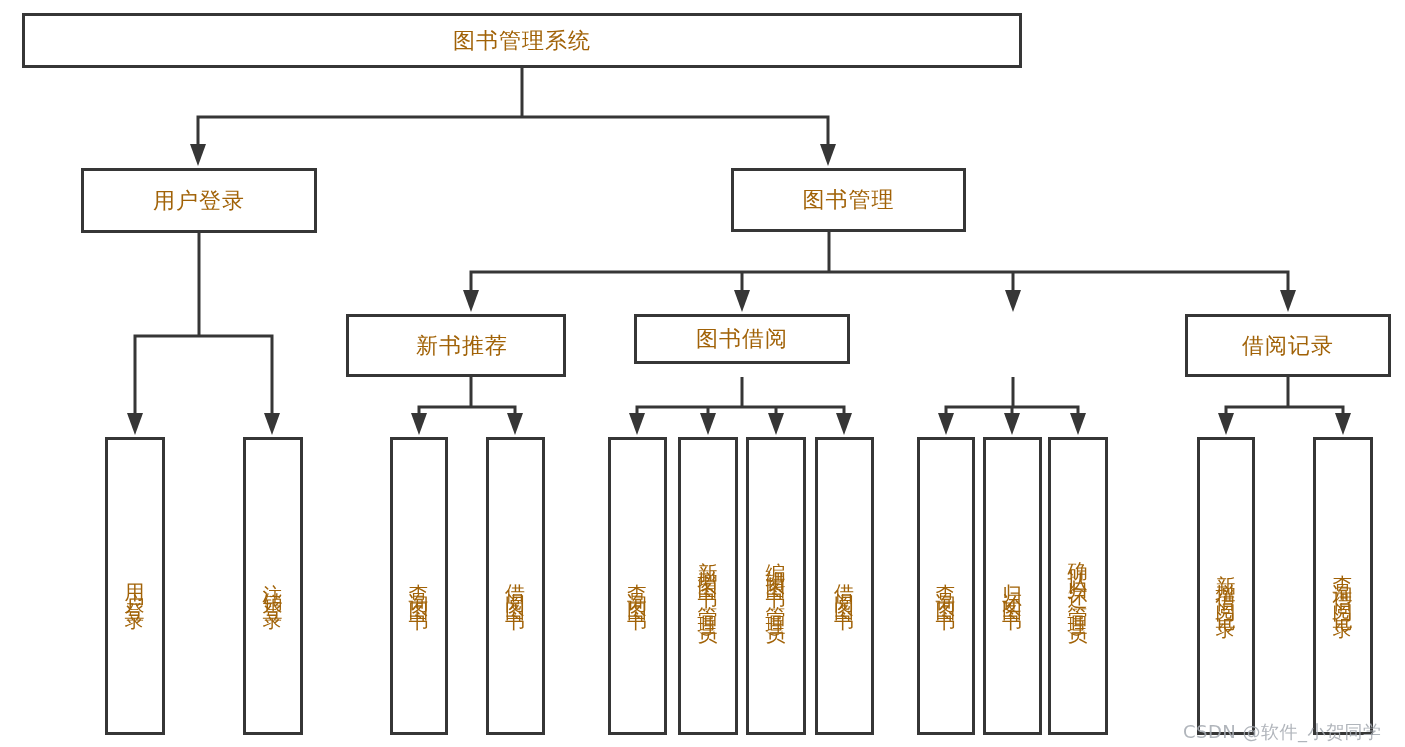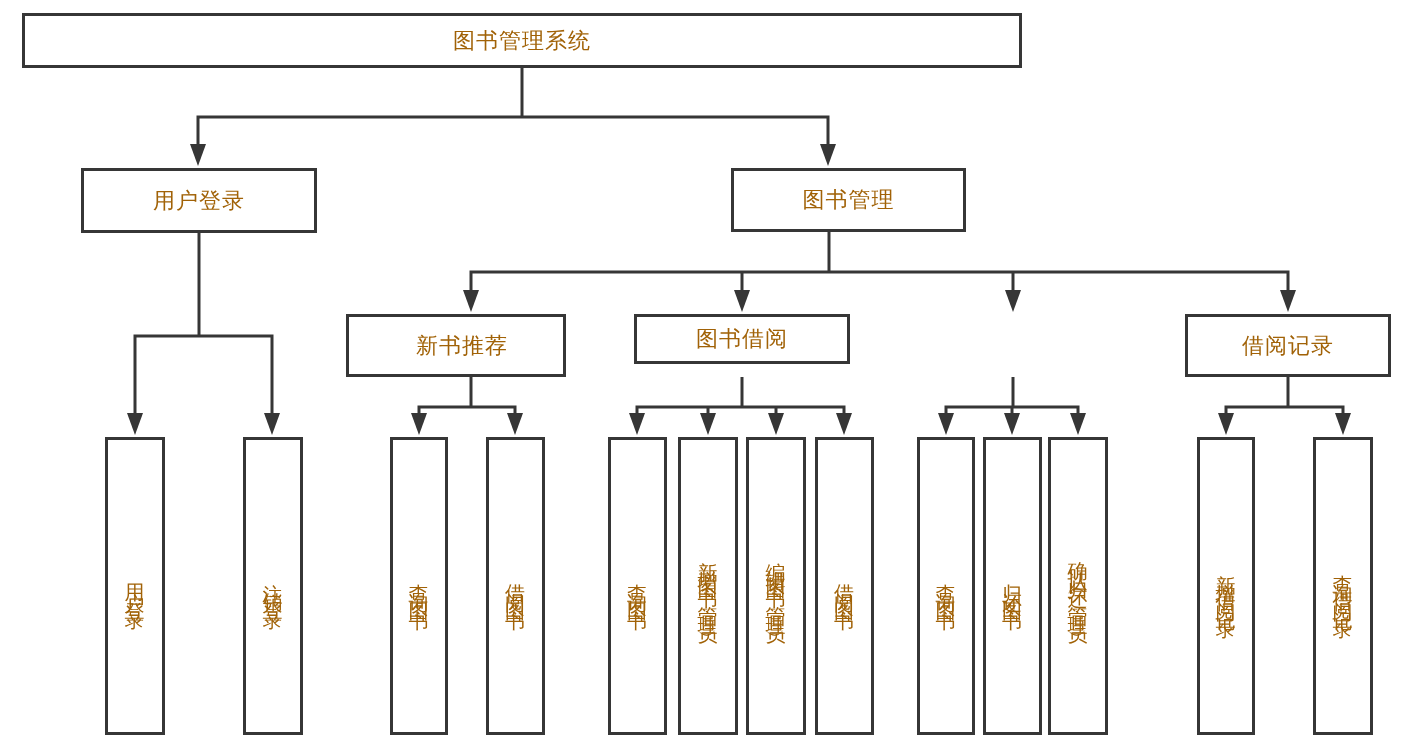--- a/index.html
+++ b/index.html
@@ -145,13 +145,14 @@
   <div class="box v" id="l-bb-edit">编辑图书（管理员）</div>
   <div class="box v" id="l-bb-borrow">借阅图书</div>
 
   <div class="box v" id="l-cb-query">查询图书</div>
   <div class="box v" id="l-cb-return">归还图书</div>
   <div class="box v" id="l-cb-confirm">确认归还（管理员）</div>
 
   <div class="box v" id="l-br-add">新增借阅记录</div>
   <div class="box v" id="l-br-query">查询借阅记录</div>
 
+  <div class="watermark">CSDN @软件_小贺同学</div>
 </div>
 
 </body></html>

